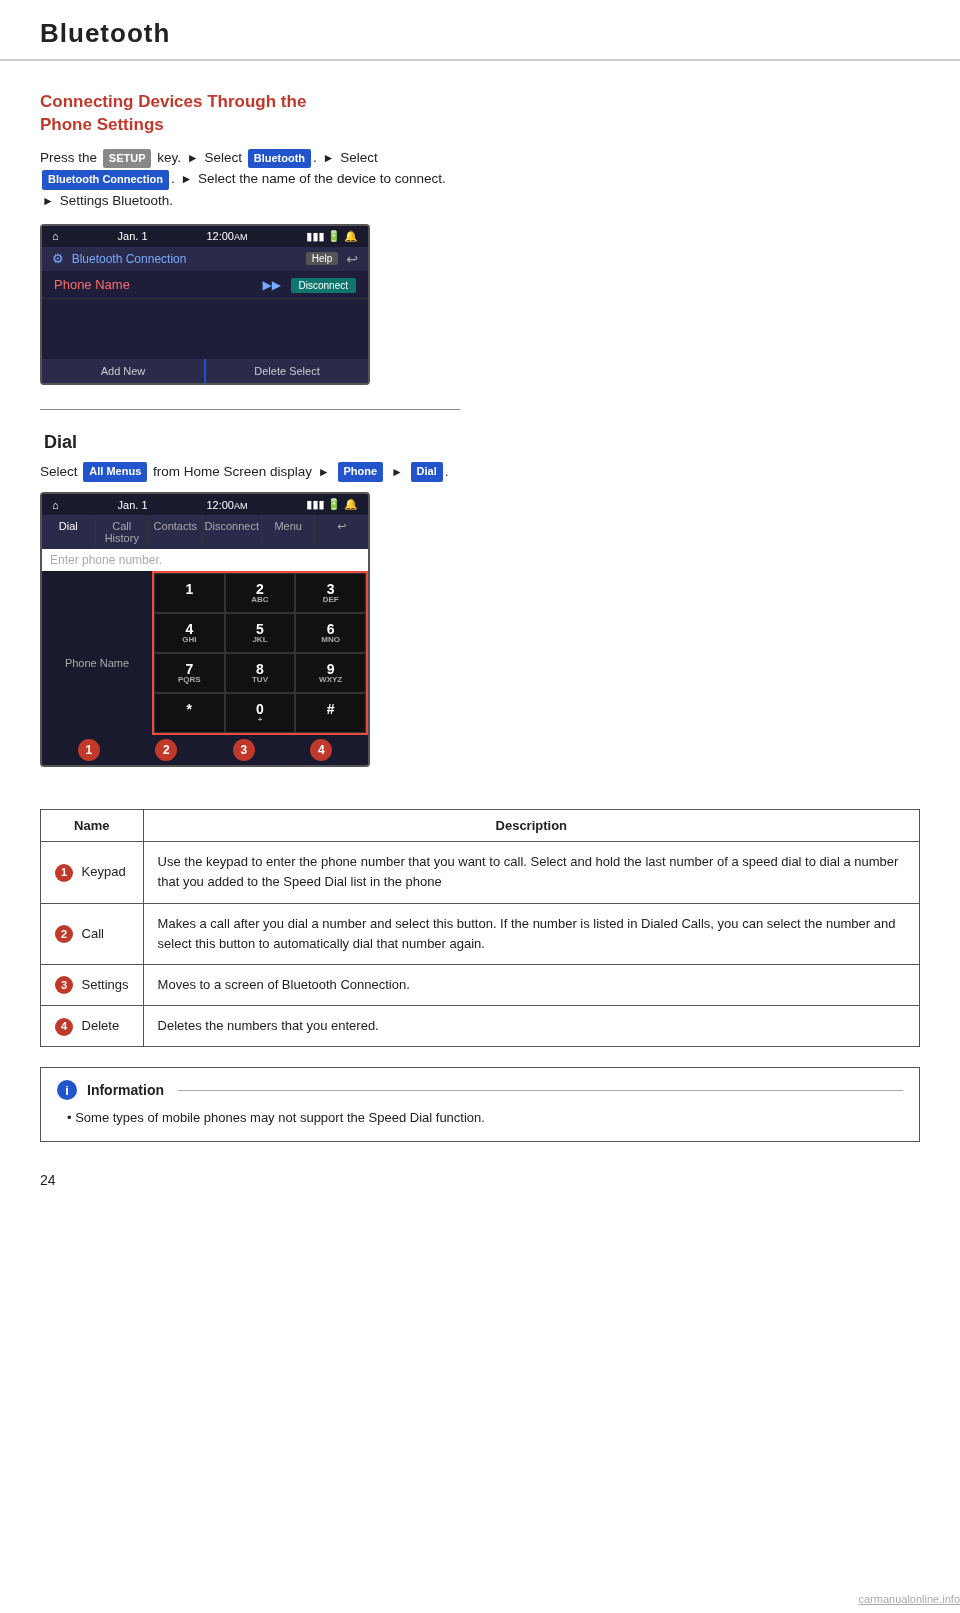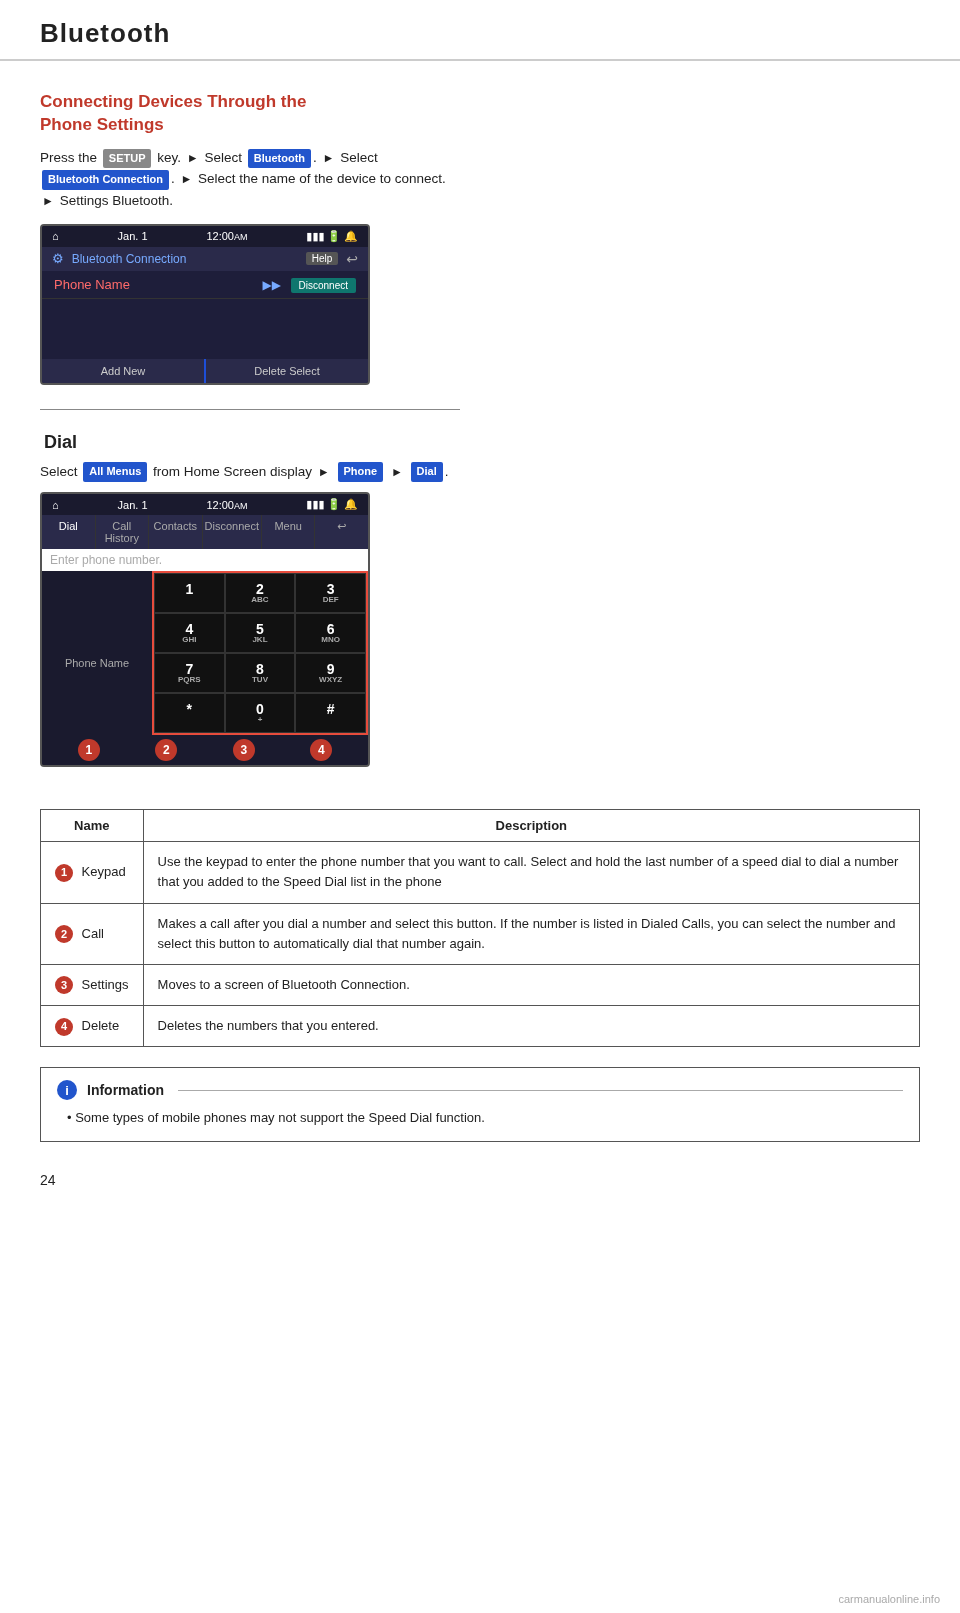--- a/index.html
+++ b/index.html
@@ -375,23 +375,24 @@
       position: absolute;
       bottom: 30px;
       left: 40px;
       font-size: 14px;
       color: #222;
     }
 
     .watermark {
       position: fixed;
       bottom: 8px;
-      right: 20px;
+      right: 0;
       font-size: 11px;
       color: #aaa;
+      text-decoration: underline;
     }
   </style>
 </head>
 <body>
 
 <div class="page-header">
   <span class="page-title">Bluetooth</span>
 </div>
 
 <div class="page-content" style="position:relative;">

